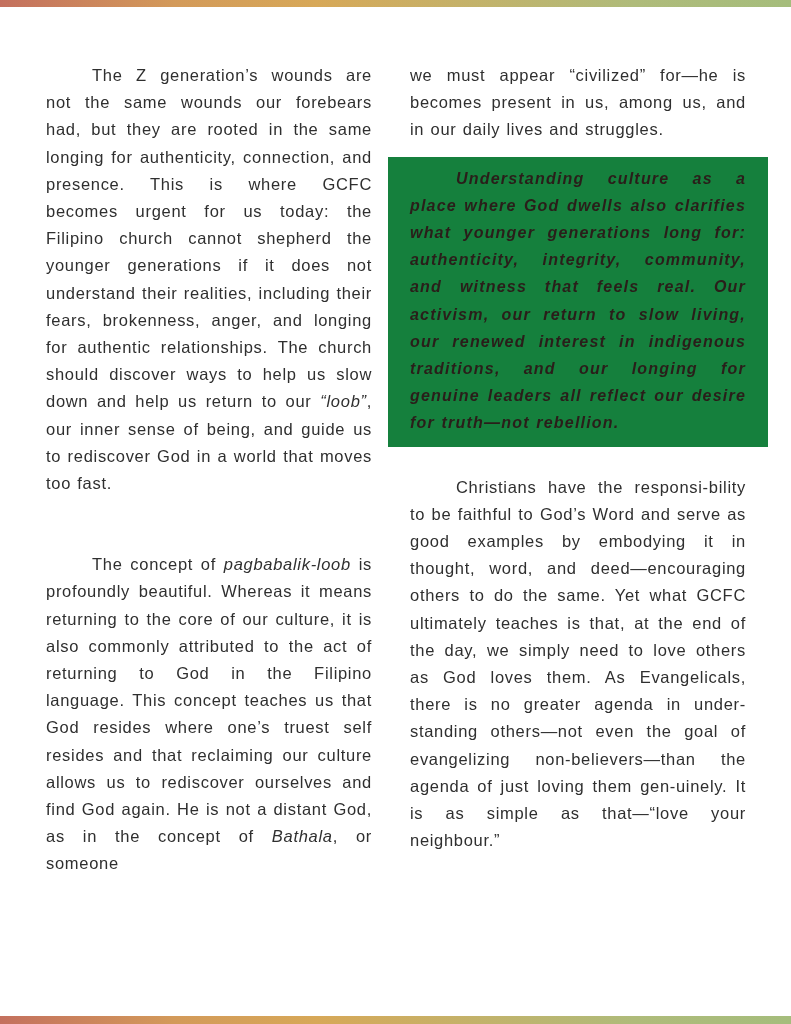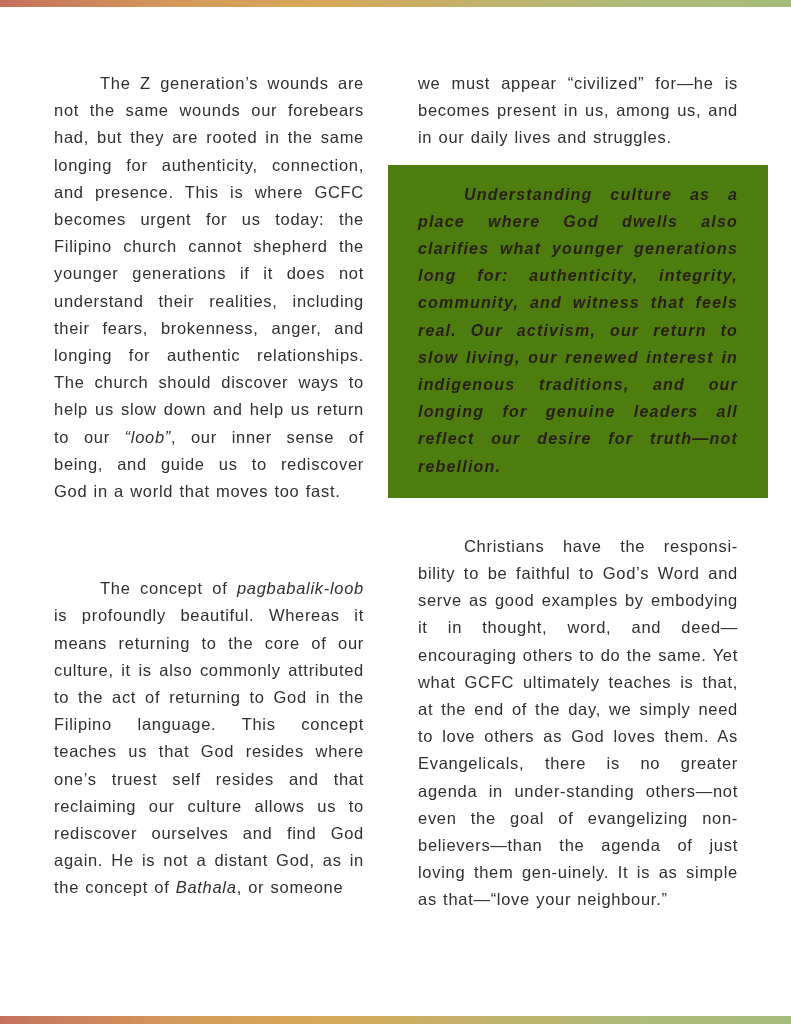--- a/index.html
+++ b/index.html
@@ -3,24 +3,24 @@
 <meta charset="utf-8">
 <style>
   html, body { margin:0; padding:0; background:#ffffff; }
   body { width:791px; height:1024px; position:relative; overflow:hidden; }
   .bar { position:absolute; left:0; width:791px; background:linear-gradient(90deg,#c4705e 0%,#d39a5a 22%,#d7a858 40%,#c3b26a 60%,#afbb7a 80%,#a5bd7c 100%); }
   .bar.top { top:0; height:7px; }
   .bar.bottom { top:1016px; height:8px; }
   .col { position:absolute; top:62px; font-family:"Liberation Sans", sans-serif; font-size:16.5px; line-height:27.2px; color:#2f2f2f; letter-spacing:0.7px; word-spacing:1px; }
   .col.left { left:46px; width:326px; }
   .col.right { left:410px; width:336px; }
-  p { margin:8px; text-align:justify; text-indent:46px; }
+  p { margin:0; text-align:justify; text-indent:46px; }
   p.cont { text-indent:0; }
   .gap { height:54px; }
-  .quote-box { position:relative; margin:13px 0 0 -22px; width:336px; padding:8px 22px 10px 22px; background:#4d7c0f; }
+  .quote-box { position:relative; margin:13px 0 0 -22px; width:336px; padding:8px 22px 10px 22px; background:#15803d; }
   .quote-box p { font-weight:bold; font-style:italic; color:#2a1e1a; font-size:16px; letter-spacing:1.2px; }
   .after-box { height:27px; }
   em { font-style:italic; }
 </style>
 </head>
 <body>
 
 <div class="bar top"></div>
 
 <div class="col left">

